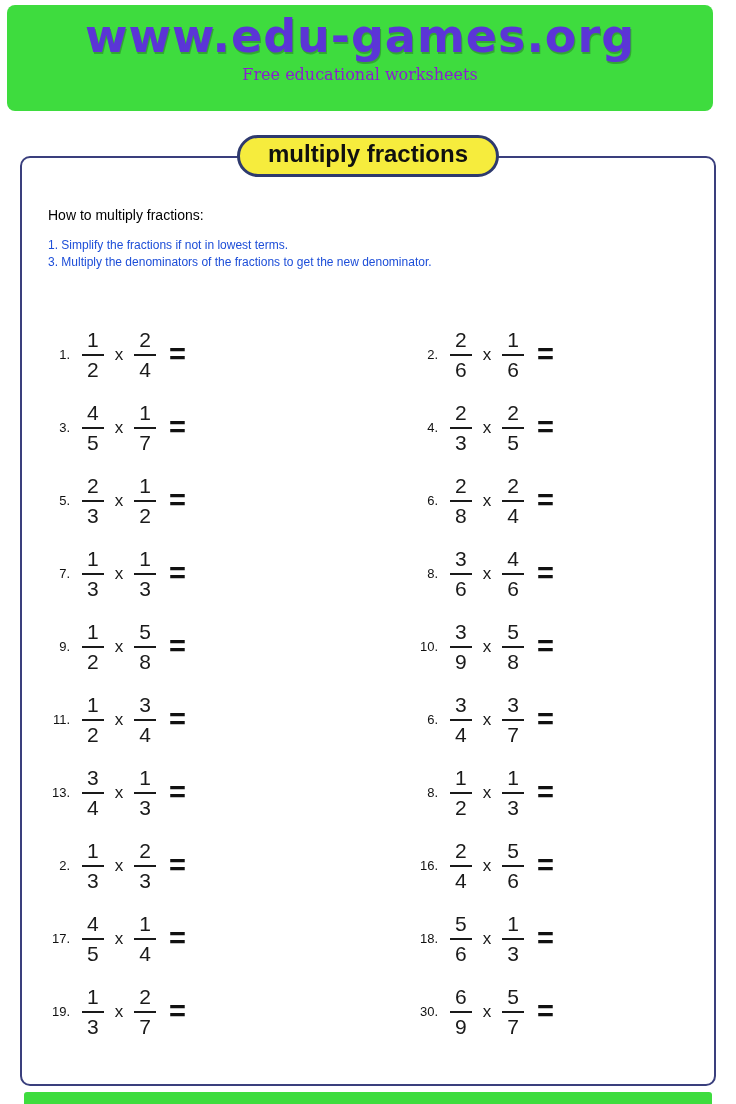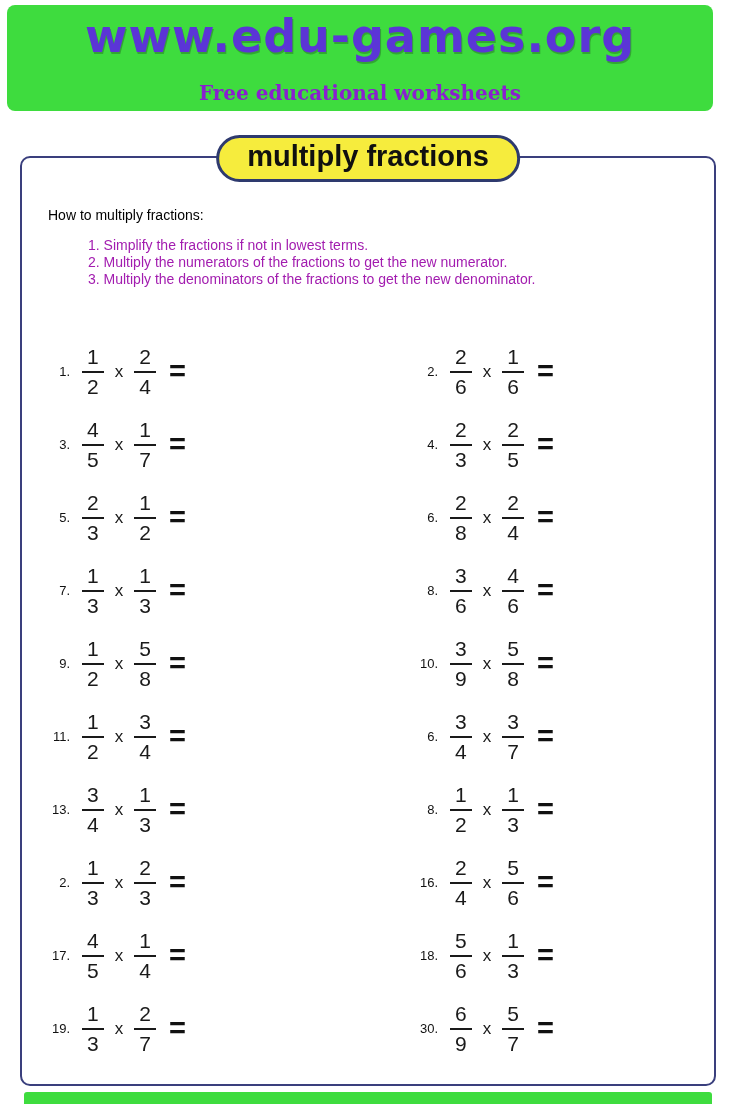--- a/index.html
+++ b/index.html
@@ -17,44 +17,44 @@
     border-radius:8px; text-align:center;
   }
   .site-title {
     margin-top:4px;
     font-family:"DejaVu Sans", sans-serif;
     font-size:46px; font-weight:bold; letter-spacing:1px;
     color:var(--header-title, #5b35d6);
     text-shadow:1px 2px 0 rgba(30,70,30,.35);
   }
   .tagline {
-    margin-top:18px;
+    margin-top:2px;
     font-family:"DejaVu Serif", serif;
-    font-size:20px; font-weight:bold;
+    font-size:16px; font-weight:normal;
     color:var(--tagline, #8a1fd0);
   }
 
   
   .sheet {
     position:absolute; top:156px; left:20px; right:20px; bottom:18px;
     border:2px solid var(--border-navy, #3a3f7d);
     border-radius:10px; background:#ffffff;
     padding:49px 0 0 26px;
   }
   .badge {
     position:absolute; top:135px; left:50%; transform:translateX(-50%);
     background:var(--badge-bg, #f6ec3d);
     border:3px solid #2e3a6e; border-radius:24px;
     padding:2px 28px 6px 28px;
-    font-size:29px; font-weight:bold; color:#101010;
+    font-size:24px; font-weight:bold; color:#101010;
     white-space:nowrap; z-index:3;
   }
 
   .howto-heading { font-size:14px; color:#000; margin-bottom:14px; }
-  .howto-step { font-size:14px; color:#a21caf; line-height:17px;margin-left:40px; }
+  .howto-step { font-size:12px; color:#1d4ed8; line-height:17px; }
 
   
   .problems {
     margin-top:47px; margin-left:-26px;
     display:grid; grid-template-columns:1fr 1fr;
   }
   .problem {
     display:flex; align-items:center; height:73px; padding-left:8px;
   }
   .problem:nth-child(even) { padding-left:30px; }
@@ -84,21 +84,20 @@
 </header>
 
 <div class="badge">
   <span>multiply fractions</span>
 </div>
 
 <main class="sheet">
   <div class="howto">
     <p class="howto-heading">How to multiply fractions:</p>
     <p class="howto-step">1. Simplify the fractions if not in lowest terms.</p>
-    <p class="howto-step">2. Multiply the numerators of the fractions to get the new numerator.</p>
     <p class="howto-step">3. Multiply the denominators of the fractions to get the new denominator.</p>
   </div>
 
   <div class="problems">
 
     <div class="problem">
       <span class="pnum">1.</span>
       <span class="frac">
           <span class="fnum">1</span>
           <span class="fden">2</span>

